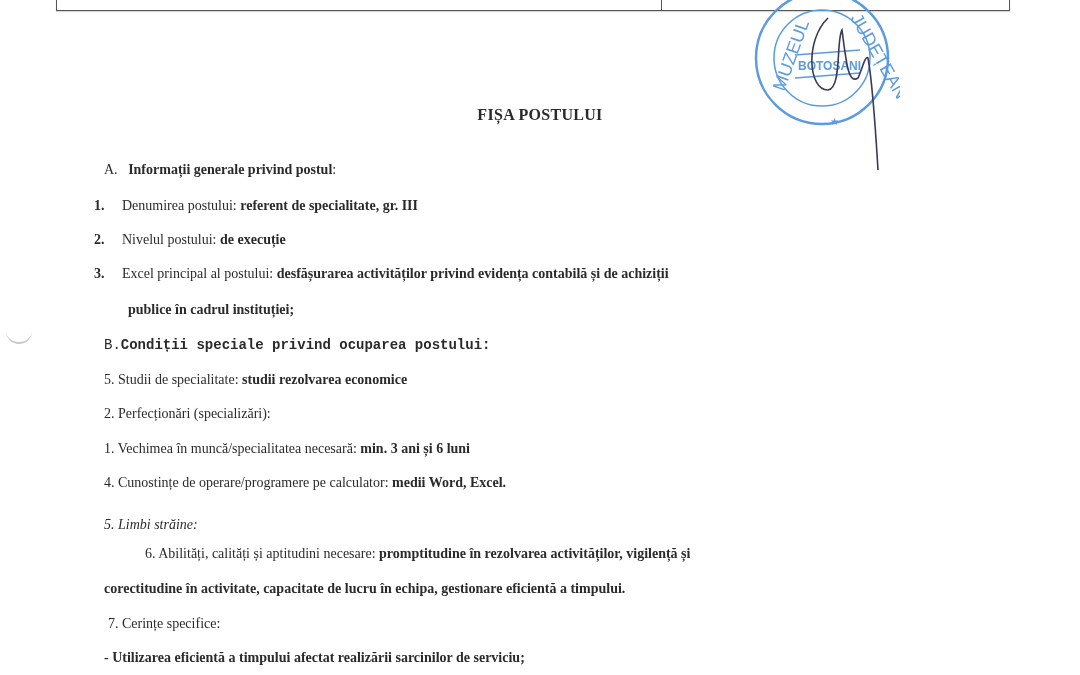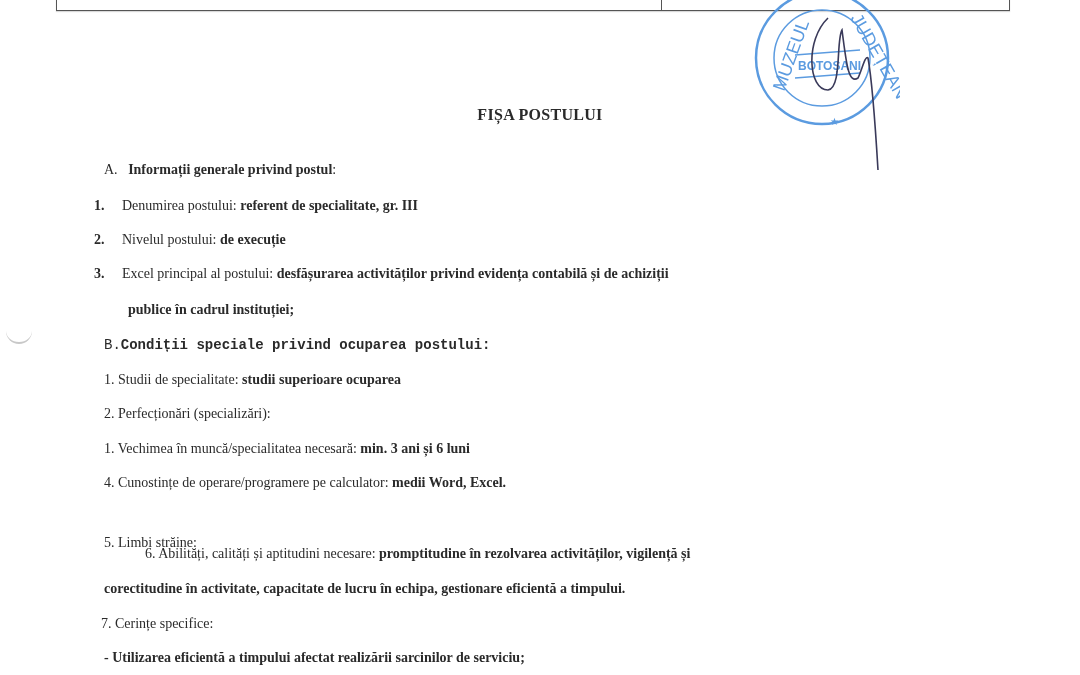--- a/index.html
+++ b/index.html
@@ -72,38 +72,38 @@
 </div>
 <div class="line" style="left:128px; top:302px;">
   <b>publice în cadrul instituției;</b>
 </div>
 
 <div class="line" style="left:104px; top:337px;font-family:Liberation Mono, monospace;">
   <span>B.</span><b>Condiții speciale privind ocuparea postului:</b>
 </div>
 
 <div class="line" style="left:104px; top:372px;">
-  <span>1. Studii de specialitate: </span><b>studii superioare ocuparea</b>
+  <span>5. Studii de specialitate: </span><b>studii rezolvarea economice</b>
 </div>
 <div class="line" style="left:104px; top:406px;">
   <span>2. Perfecționări (specializări):</span>
 </div>
 <div class="line" style="left:104px; top:441px;">
   <span>1. Vechimea în muncă/specialitatea necesară: </span><b>min. 3 ani și 6 luni</b>
 </div>
 <div class="line" style="left:104px; top:475px;">
   <span>4. Cunostințe de operare/programere pe calculator: </span><b>medii Word, Excel.</b>
 </div>
-<div class="line" style="left:104px; top:535px;">
+<div class="line" style="left:104px; top:517px;font-style:italic;">
   <span>5. Limbi străine:</span>
 </div>
 <div class="line" style="left:104px; top:546px;margin-left:41px;">
   <span>6. Abilități, calități și aptitudini necesare: </span><b>promptitudine în rezolvarea activităților, vigilență și</b>
 </div>
 <div class="line" style="left:104px; top:581px;">
   <b>corectitudine în activitate, capacitate de lucru în echipa, gestionare eficientă a timpului.</b>
 </div>
-<div class="line" style="left:101px; top:616px;">
+<div class="line" style="left:108px; top:616px;">
   <span>7. Cerințe specifice:</span>
 </div>
 <div class="line" style="left:104px; top:650px;text-align:center;">
   <b>- Utilizarea eficientă a timpului afectat realizării sarcinilor de serviciu;</b>
 </div>
 
 </body></html>

